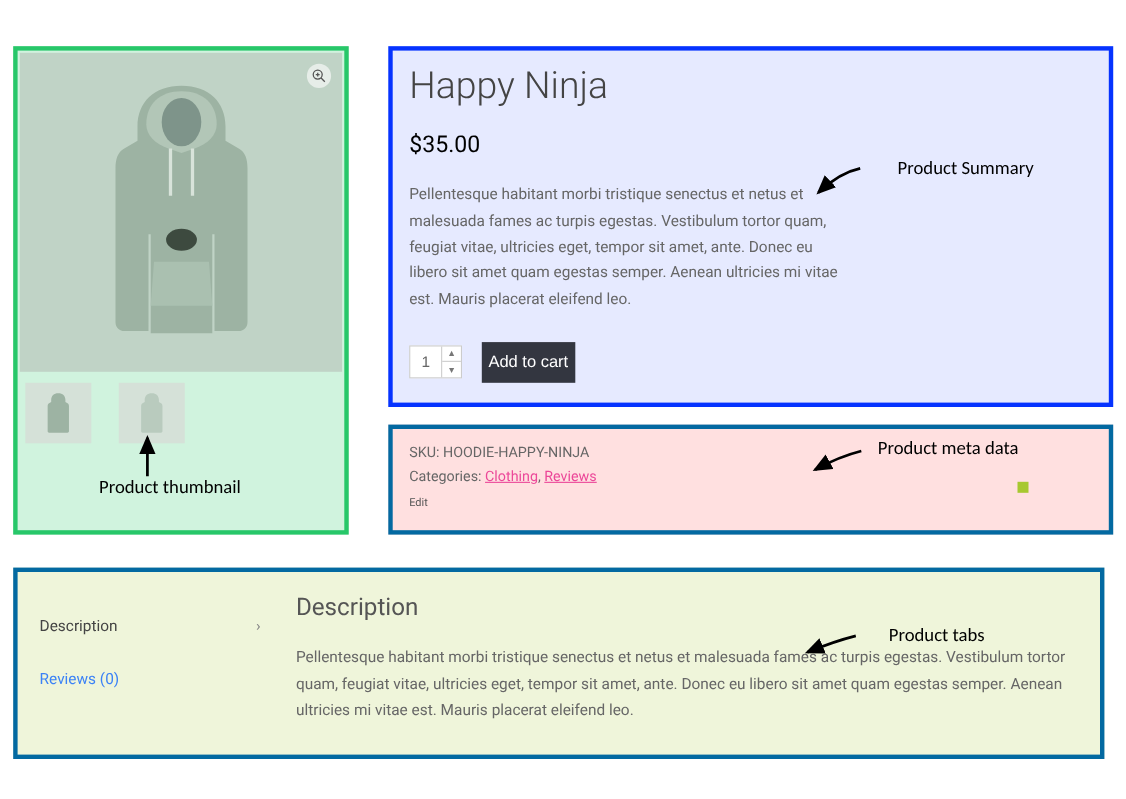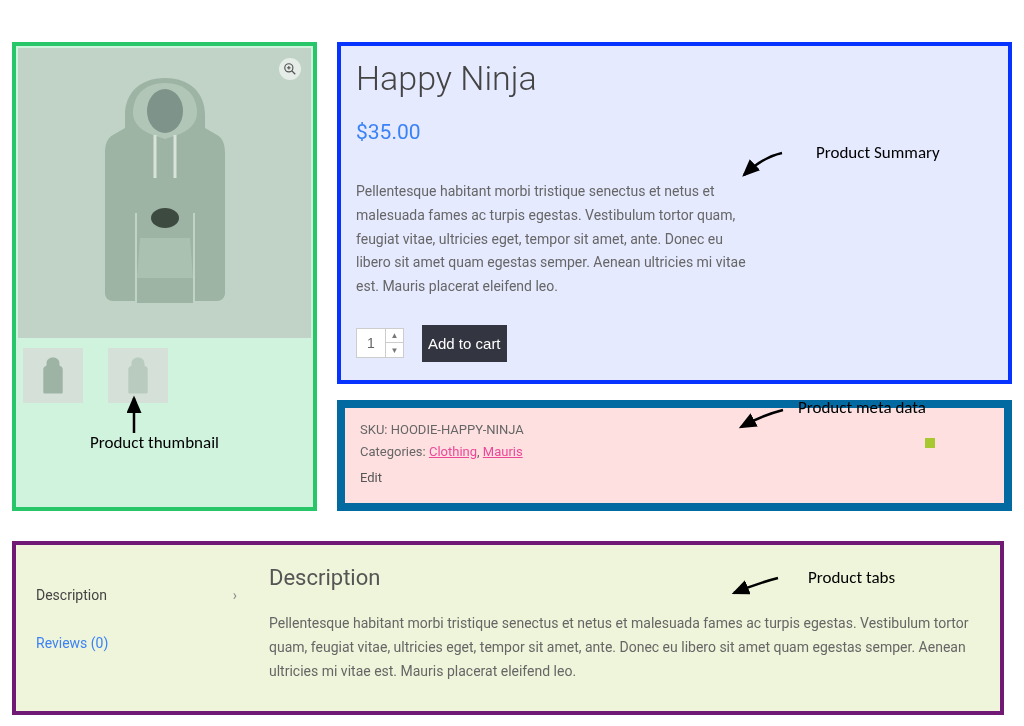--- a/index.html
+++ b/index.html
@@ -4,21 +4,21 @@
   <style>
     * { box-sizing: border-box; margin: 0; padding: 0; }
     body {
       font-family: -apple-system, BlinkMacSystemFont, "Segoe UI", Roboto, Arial, sans-serif;
       background: #fff;
       width: 1024px;
       height: 726px;
       position: relative;
       color: #333;
     }
-    .product-top { display: flex; gap: 20px; padding: 42px 12px 0 12px; }
+    .product-top { display: flex; gap: 36px; padding: 42px 12px 0 12px; }
     .thumbnail-wrapper {
       border: 4px solid #27c769;
       background: rgba(39,199,105,0.22);
       width: 305px;
       position: relative;
       padding: 2px;
     }
     .main-image {
       width: 100%; height: 290px;
       background: #c0d3c6;
@@ -42,21 +42,21 @@
     .right-col { flex: 1; display: flex; flex-direction: column; }
     .summary-box {
       border: 4px solid #0633ff;
       background: rgba(6,51,255,0.10);
       padding: 12px 15px 18px 15px;
     }
     .product-title {
       font-size: 34px; font-weight: 300; color: #444; margin-bottom: 22px;
     }
     .product-price {
-      font-size: 21px; color: #3b82f6; margin-bottom: 36px;
+      font-size: 21px; color: #000000; margin-bottom: 22px;
     }
     .product-desc {
       font-size: 14px; color: #666; line-height: 1.7; margin-bottom: 26px;
       max-width: 400px;
     }
     .cart-row { display: flex; align-items: center; gap: 18px; }
     .qty-box {
       width: 48px; height: 30px; border: 1px solid #ccc; background: #fff;
       display: flex; align-items: center;
     }
@@ -71,31 +71,31 @@
     .spinner-arrow {
       height: 14px; display: flex; align-items: center; justify-content: center;
       font-size: 8px; color: #777; cursor: pointer;
     }
     .spinner-arrow:first-child { border-bottom: 1px solid #ccc; }
     .add-cart-btn {
       background: #333640; color: #fff; border: none;
       padding: 10px 6px; font-size: 15px; cursor: pointer;
     }
     .meta-box {
-      border: 8px solid #0369a1;
+      border: 4px solid #0369a1;
       background: rgba(255,3,2,0.12);
       padding: 14px 15px 18px 15px;
       margin-top: 16px;
       font-size: 13px; color: #666;
     }
     .meta-box .line { margin-bottom: 7px; }
     .meta-link { color: #ec4899; text-decoration: underline; cursor: pointer; }
-    .edit-link { color: #555; font-size: 13px; margin-top: 4px; display: inline-block; }
+    .edit-link { color: #555; font-size: 10px; margin-top: 4px; display: inline-block; }
     .tabs-box {
-      border: 4px solid #701a75;
+      border: 4px solid #0369a1;
       background: rgba(167,200,48,0.18);
       margin: 30px 20px 0 12px;
       padding: 8px 8px 28px 8px;
       display: flex;
     }
     .tabs-sidebar { width: 225px; padding: 18px 0 0 0; }
     .tab-item {
       padding: 16px 12px; font-size: 14px; color: #3b82f6;
       display: flex; justify-content: space-between; align-items: center;
       cursor: pointer;
@@ -164,21 +164,21 @@
         </div>
         <button class="add-cart-btn">Add to cart</button>
       </div>
     </div>
 
     <div class="meta-box">
       <div class="line">
         <span>SKU: </span><span>HOODIE-HAPPY-NINJA</span>
       </div>
       <div class="line">
-        <span>Categories: </span><span class="meta-link">Clothing</span><span>, </span><span class="meta-link">Mauris</span>
+        <span>Categories: </span><span class="meta-link">Clothing</span><span>, </span><span class="meta-link">Reviews</span>
       </div>
       <a class="edit-link">Edit</a>
     </div>
   </div>
 </div>
 
 <div class="tabs-box">
   <div class="tabs-sidebar">
     <div class="tab-item active">
       <span>Description</span>

